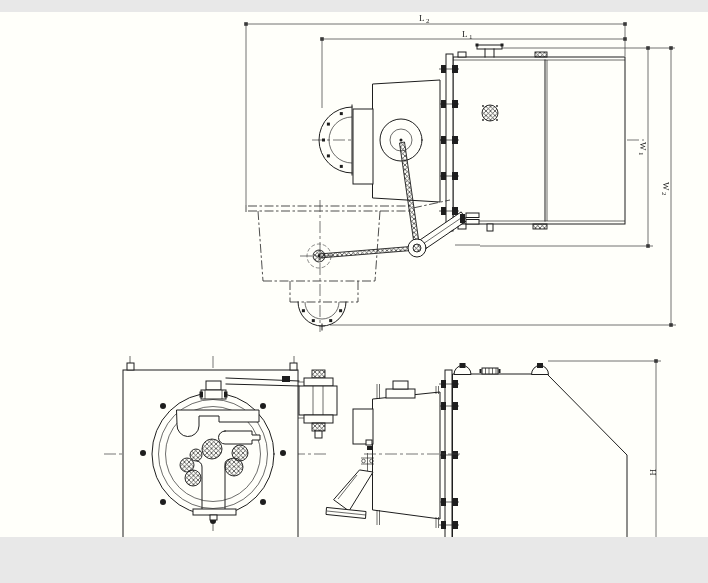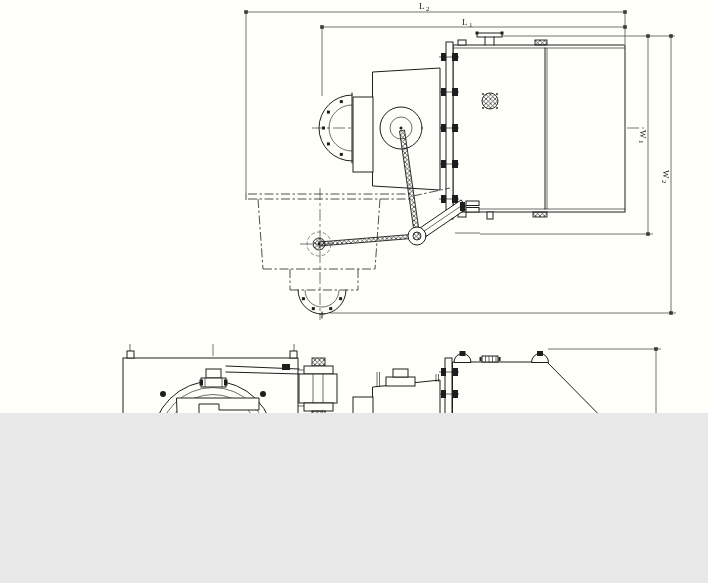--- a/index.html
+++ b/index.html
@@ -1,17 +1,17 @@
 <!DOCTYPE html>
 <html style="--paper: #fffffa; --ink: #1e1e1e; --dim: #4f4f4f;"><head>
 <meta charset="utf-8">
 <style>
   html,body{margin:0;padding:0;background:#e8e8e8;}
   :root{ --paper:#fffffa; --ink:#1e1e1e; --dim:#4f4f4f; }
-  .stage{position:relative;width:708px;height:413px;background:var(--paper);margin:0 auto;overflow:hidden;}
+  .stage{position:relative;width:708px;height:525px;background:var(--paper);margin:12px auto;overflow:hidden;}
   svg{display:block;}
   .ln{stroke:var(--ink);stroke-width:1;fill:none;stroke-linecap:square;}
   .lnt{stroke:var(--ink);stroke-width:.65;fill:none;}
   .fw{fill:var(--paper);}
   .dim{stroke:var(--dim);stroke-width:.8;fill:none;}
   .cl{stroke:#3c3c3c;stroke-width:.7;fill:none;stroke-dasharray:12 3 3 3;}
   .dsh{stroke:#3c3c3c;stroke-width:.6;fill:none;stroke-dasharray:4 2;}
   .ph{stroke:#2e2e2e;stroke-width:.85;fill:none;stroke-dasharray:9 2.5 2.5 2.5;}
   .blk{fill:var(--ink);stroke:none;}
   .xh{fill:url(#xhp);stroke:var(--ink);stroke-width:.9;}

